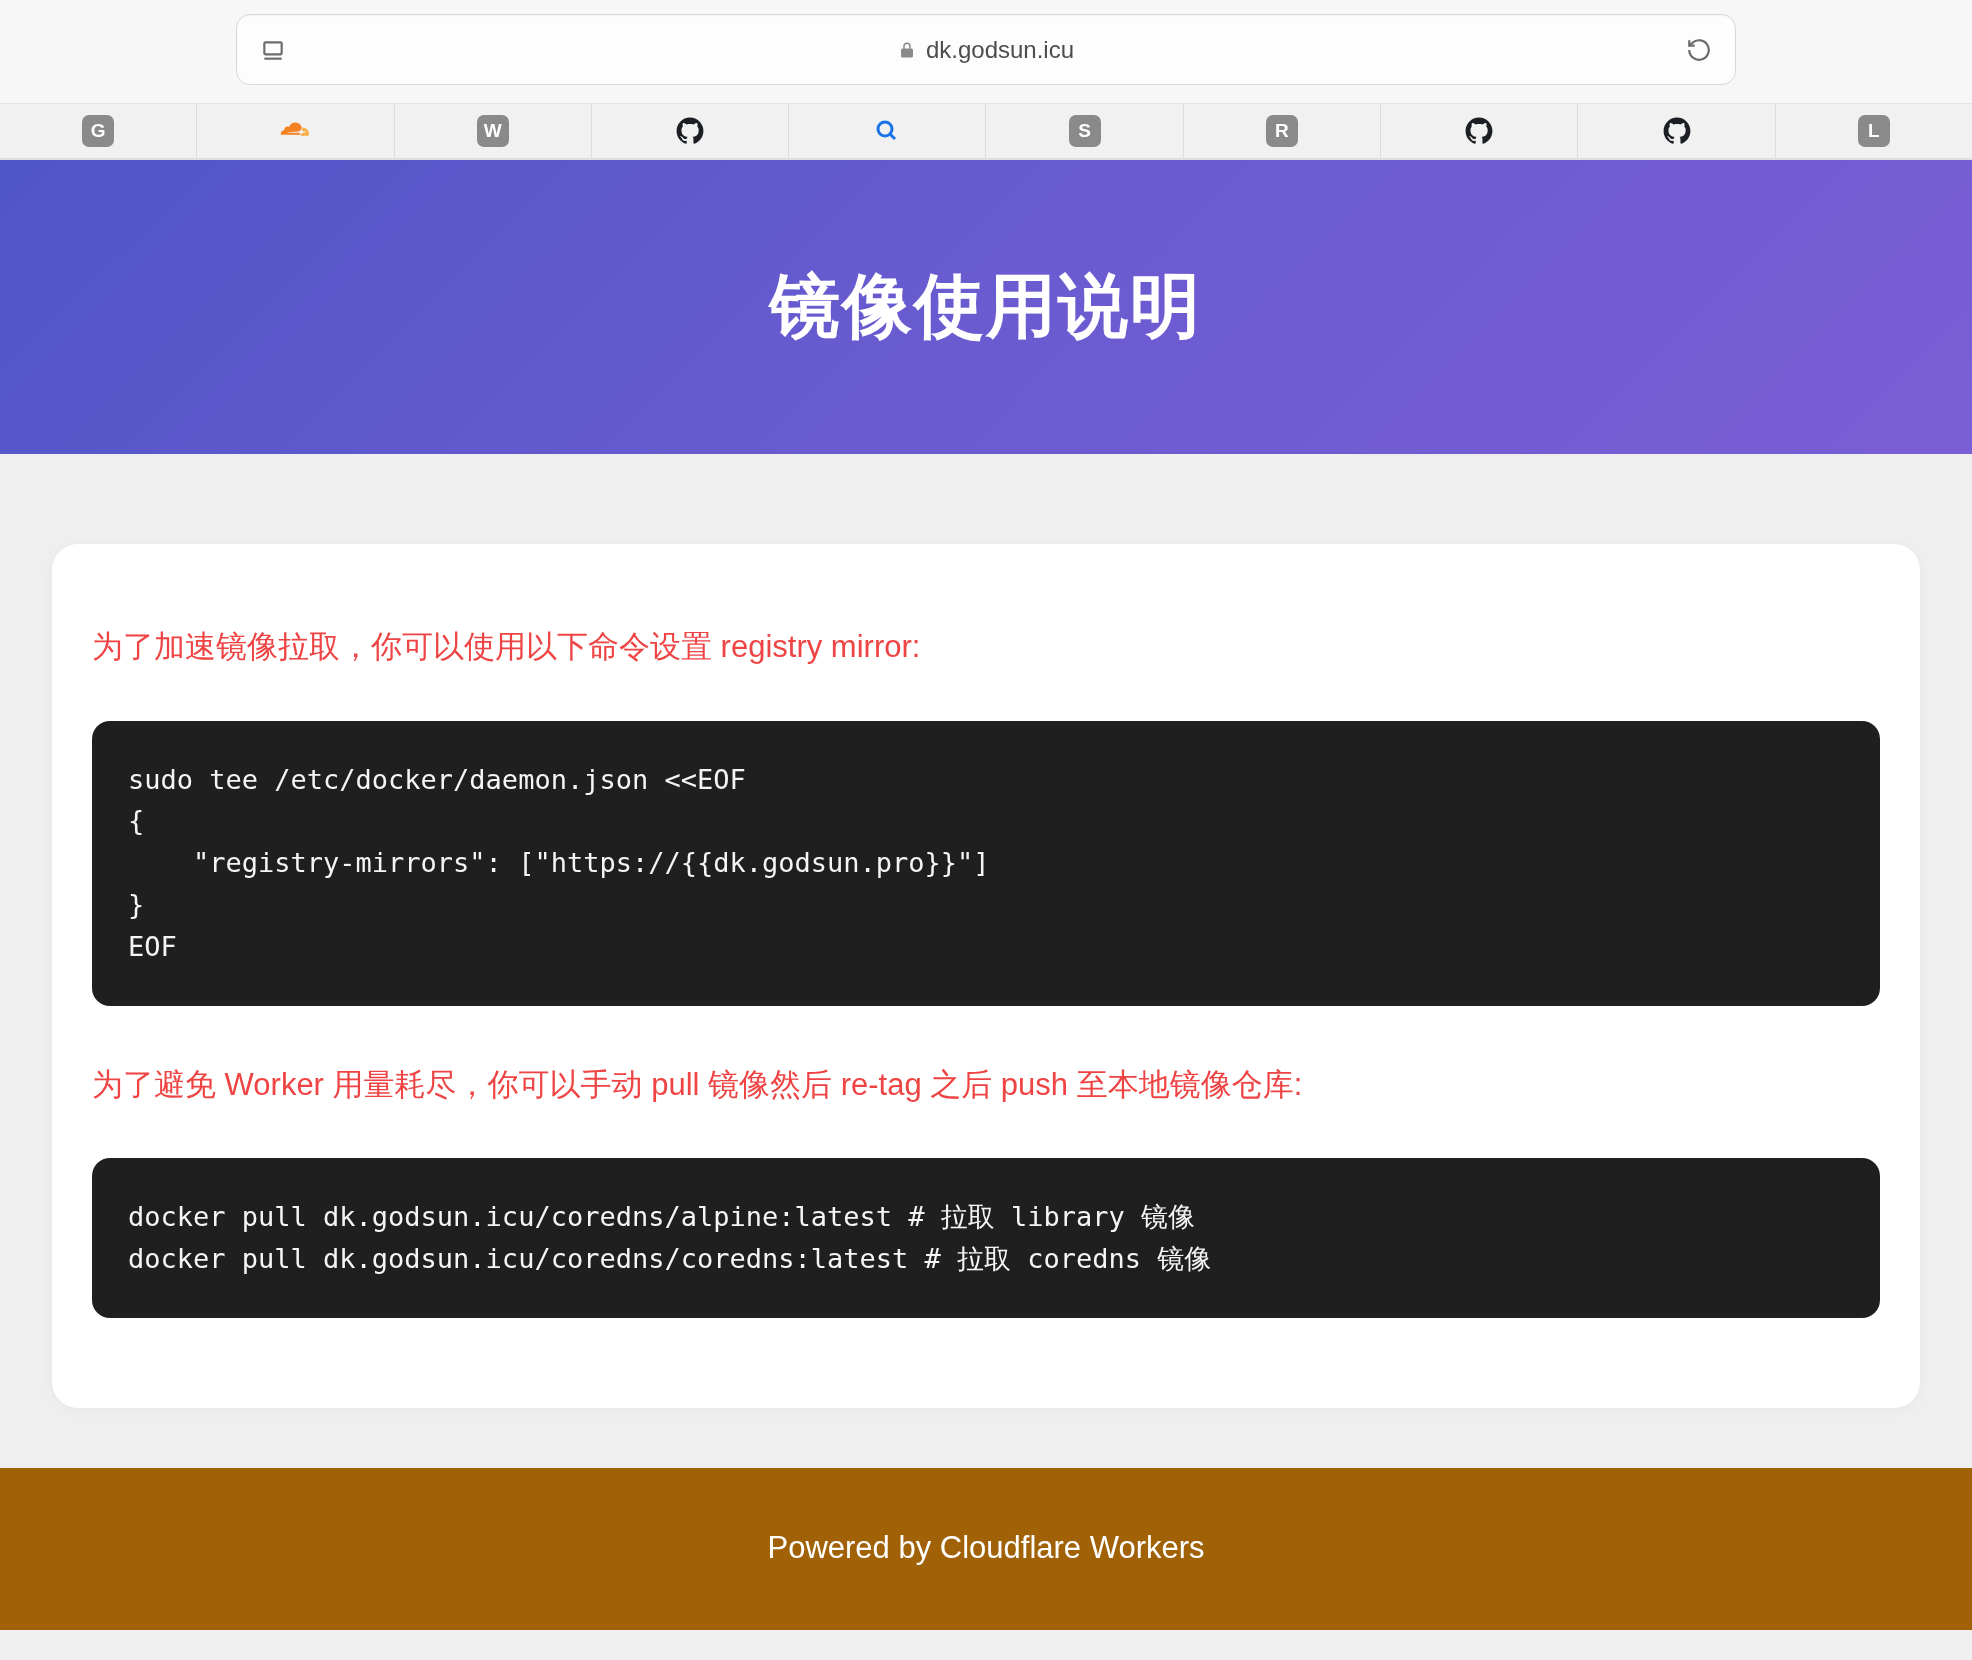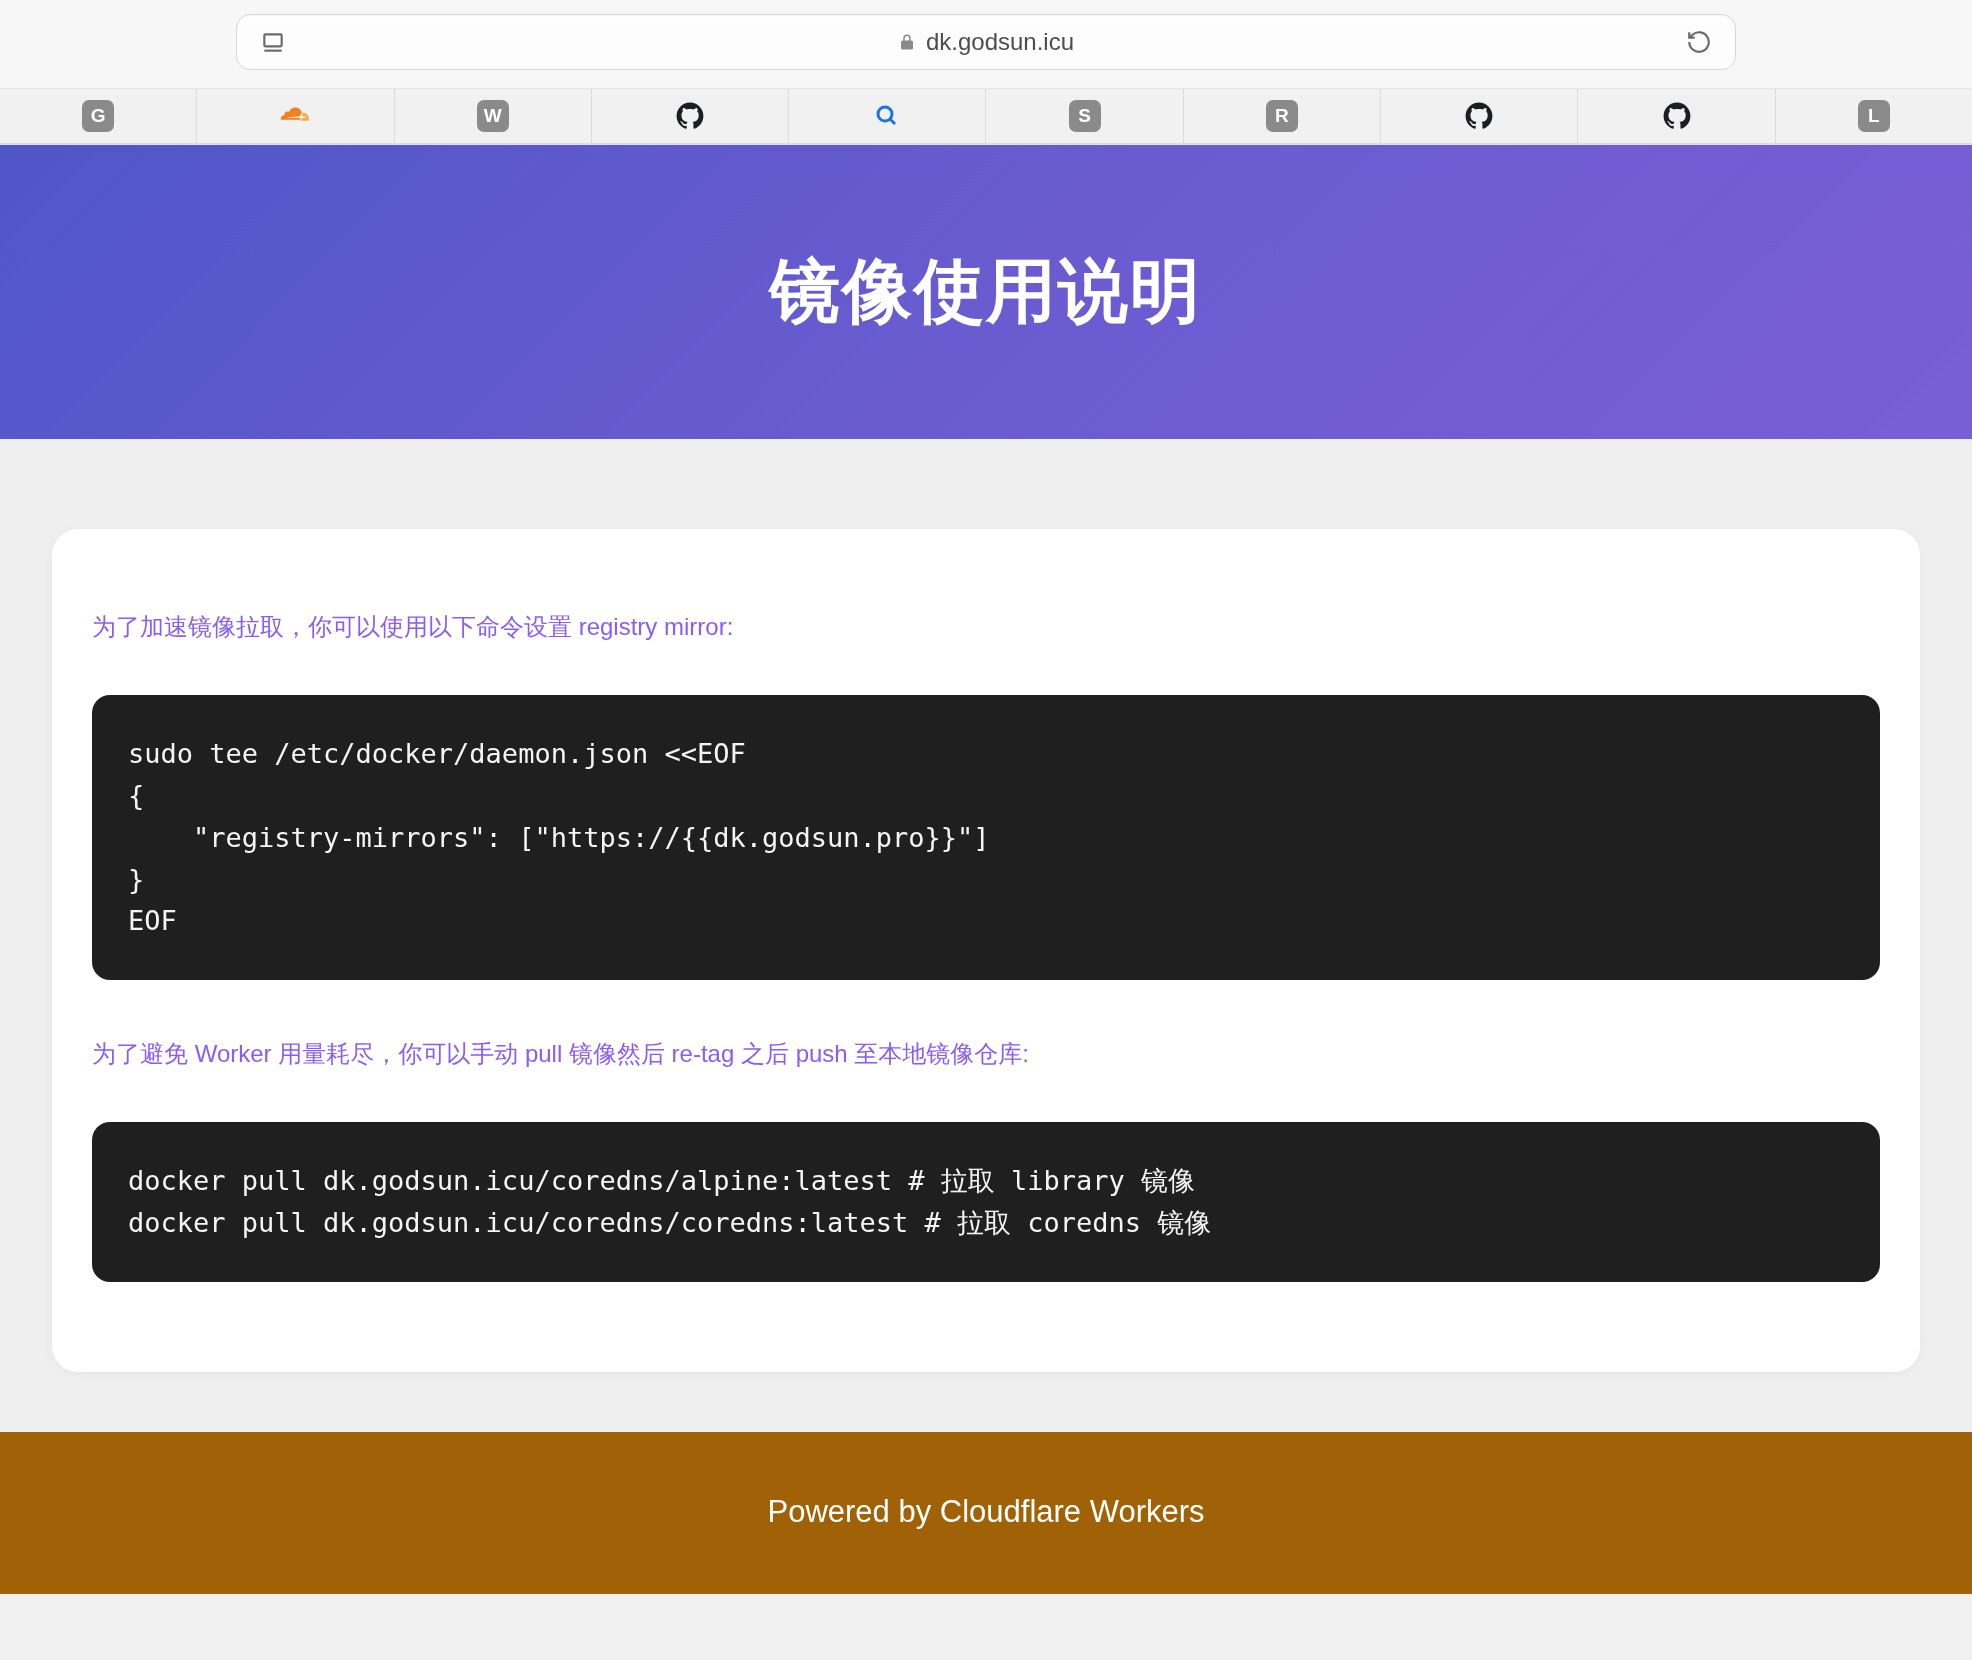--- a/index.html
+++ b/index.html
@@ -26,21 +26,21 @@
       justify-content: center;
       padding: 14px 0 18px 0;
       position: relative;
     }
     .address-bar {
       display: flex;
       align-items: center;
       background: #fdfdfd;
       border: 1px solid #d8d8d8;
       border-radius: 14px;
-      height: 56px;
+      height: 71px;
       width: 1500px;
       position: relative;
       box-shadow: inset 0 1px 2px rgba(0,0,0,0.04);
     }
     .addr-icon-left {
       margin-left: 22px;
       width: 28px;
       height: 28px;
       display: flex;
       align-items: center;
@@ -130,22 +130,22 @@
       background: #efefef;
       padding: 90px 52px 60px 52px;
     }
     .card {
       background: #fff;
       border-radius: 26px;
       padding: 80px 40px 90px 40px;
       box-shadow: 0 2px 12px rgba(0,0,0,0.04);
     }
     .card p {
-      font-size: 24px;
-      color: #8b5cf6;
+      font-size: 31px;
+      color: #ef4444;
       margin-bottom: 50px;
       line-height: 1.5;
     }
     .code-block {
       background: #1f1f1f;
       color: #f5f5f5;
       border-radius: 18px;
       padding: 38px 36px;
       font-family: "SF Mono", Menlo, Consolas, monospace;
       font-size: 27px;

